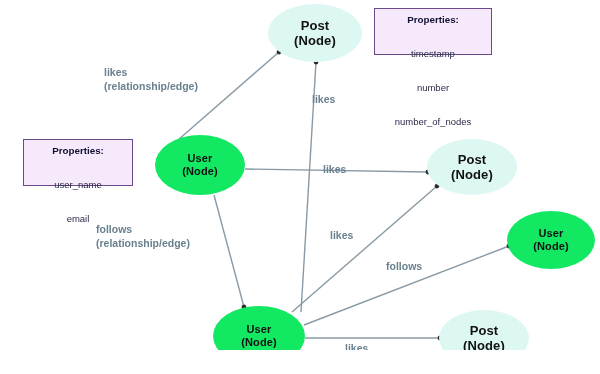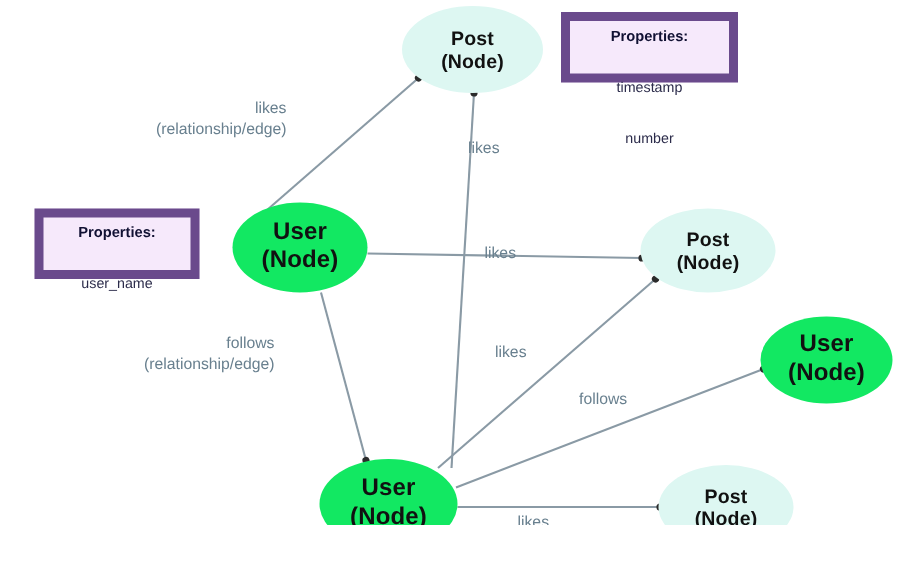--- a/index.html
+++ b/index.html
@@ -31,52 +31,52 @@
     border-radius: 50%;
     text-align: center;
     line-height: 1.18;
     font-weight: bold;
     color: #111111;
     letter-spacing: 0.1px;
   }
   .node .nl1, .node .nl2 { display: block; }
   .node-user {
     background: #12e862;
-    font-size: 16px;
+    font-size: 11px;
   }
   .node-post {
     background: #ddf7f2;
     font-size: 13px;
   }
   .propbox {
     position: absolute;
     background: #f6e9fb;
-    border: 6px solid #a3a3a3;
+    border: 1px solid #a3a3a3;
     box-sizing: border-box;
     text-align: center;
     color: #2b2b4a;
     font-size: 9.5px;
     line-height: 1.45;
     padding: 4px 6px 15px 6px;
   }
   .propbox .ptitle {
     font-weight: bold;
     color: #111133;
     font-size: 9.8px;
     display: block;
     margin-bottom: 1px;
   }
   .propbox .prow { display: block; margin-top: 20px; }
   .elabel {
     position: absolute;
     color: #69808f;
     font-size: 10.5px;
-    font-weight: normal;
+    font-weight: bold;
     line-height: 1.35;
-    text-align: right;
+    text-align: left;
     white-space: nowrap;
   }
   .elabel .l2 { display: block; }
 </style>
 </head>
 <body>
 
 <div id="canvas">
 
   <svg id="edge-layer" viewBox="0 0 600 374" xmlns="http://www.w3.org/2000/svg">
@@ -120,24 +120,26 @@
       <div class="node node-post" style="left: 439px; top: 310px; width: 90px; height: 56px; background: rgb(221, 247, 242);">
         <span class="nl1">Post</span>
         <span class="nl2">(Node)</span>
       </div>
     </div>
   <div id="propboxes-group">
       <div class="propbox" style="left: 374px; top: 8px; width: 118px; height: 47px; background: rgb(246, 233, 251); border-color: rgb(106, 74, 140);">
         <span class="ptitle">Properties:</span>
         <span class="prow">timestamp</span>
         <span class="prow">number</span>
+        <span class="prow">number_of_nodes</span>
       </div>
       <div class="propbox" style="left: 23px; top: 139px; width: 110px; height: 47px; background: rgb(246, 233, 251); border-color: rgb(106, 74, 140);">
         <span class="ptitle">Properties:</span>
         <span class="prow">user_name</span>
+        <span class="prow">email</span>
       </div>
     </div>
   <div id="labels-group">
       <div class="elabel" style="left: 104px; top: 65px; color: rgb(105, 128, 143);"><span>likes</span><span class="l2">(relationship/edge)</span></div>
       <div class="elabel" style="left: 312px; top: 92px; color: rgb(105, 128, 143);"><span>likes</span></div>
       <div class="elabel" style="left: 323px; top: 162px; color: rgb(105, 128, 143);"><span>likes</span></div>
       <div class="elabel" style="left: 96px; top: 222px; color: rgb(105, 128, 143);"><span>follows</span><span class="l2">(relationship/edge)</span></div>
       <div class="elabel" style="left: 330px; top: 228px; color: rgb(105, 128, 143);"><span>likes</span></div>
       <div class="elabel" style="left: 386px; top: 259px; color: rgb(105, 128, 143);"><span>follows</span></div>
       <div class="elabel" style="left: 345px; top: 341px; color: rgb(105, 128, 143);"><span>likes</span></div>

